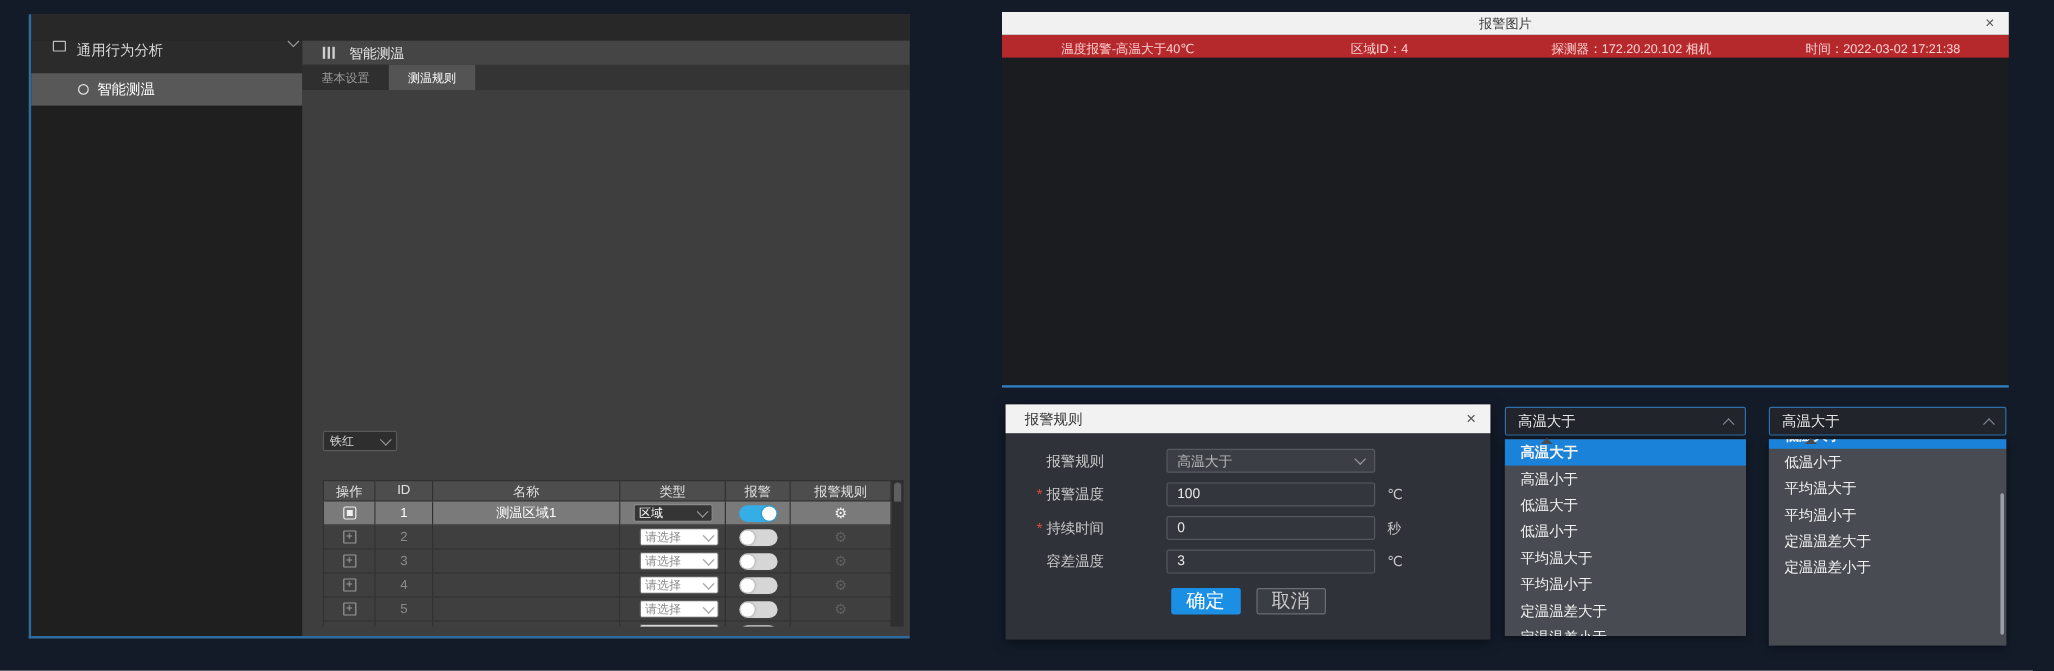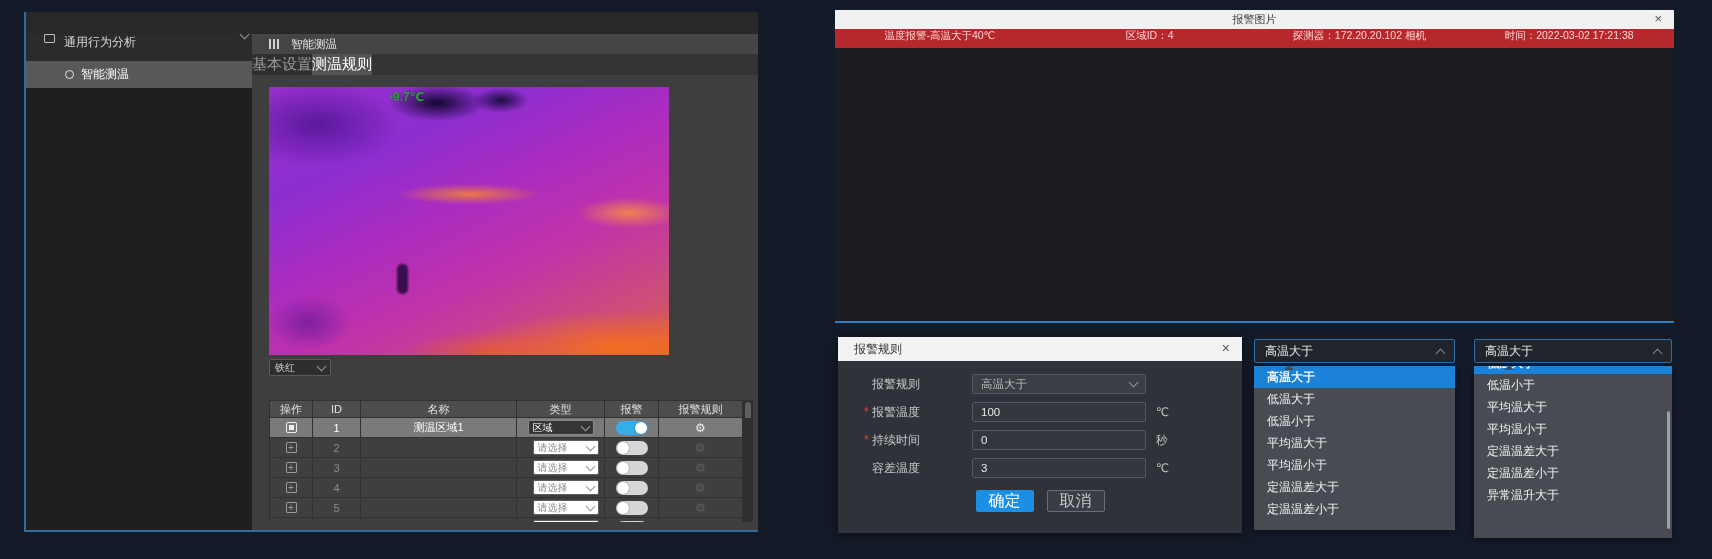--- a/index.html
+++ b/index.html
@@ -21,21 +21,21 @@
   .chev.up { transform:rotate(-135deg); margin-top:4px; }
   .side-item { height:27px; background:#585858; display:flex; align-items:center; padding-left:39px; color:#fff; font-size:12px; cursor:pointer; }
   .icon-circle { width:9px; height:9px; border:1px solid #e3e3e3; border-radius:50%; }
   .side-item .lbl { margin-left:7px; }
 
   .content { flex:1; display:flex; flex-direction:column; }
   .content-header { height:20px; background:#454545; display:flex; align-items:center; padding-left:17px; color:#e8e8e8; font-size:11.5px; }
   .drag-bars { display:inline-flex; gap:2px; margin-right:12px; }
   .drag-bars i { width:2px; height:10px; background:#cfcfcf; }
   .tabs { height:21px; display:flex; background:#343434; }
-  .tab { width:60px; display:flex; align-items:center; justify-content:center; font-size:15px; cursor:pointer; }
+  .tab { width:72px; display:flex; align-items:center; justify-content:center; font-size:10px; cursor:pointer; }
   .tab.inactive { background:#2f2f2f; color:#9b9b9b; }
   .tab.active { background:#545454; color:#ffffff; }
   .pane { flex:1; background:#3e3e3e; position:relative; }
 
   .thermal-left { position:absolute; left:17px; top:12px; width:400px; height:268px; overflow:hidden;
     background:
       radial-gradient(ellipse 70px 26px at 42% 6%, rgba(10,6,40,.95), transparent 70%),
       radial-gradient(ellipse 40px 18px at 58% 5%, rgba(15,8,50,.9), transparent 70%),
       radial-gradient(ellipse 120px 60px at 12% 14%, rgba(70,18,140,.75), transparent 70%),
       radial-gradient(ellipse 110px 16px at 50% 40%, rgba(250,140,40,.8), transparent 65%),
@@ -71,21 +71,21 @@
   .toggle.off { background:#d6d6d6; }
   .knob { position:absolute; top:1px; width:12px; height:12px; border-radius:50%; background:#fff; box-shadow:0 0 2px rgba(0,0,0,.4); }
   .toggle.on .knob { right:1px; } .toggle.off .knob { left:1px; }
   .gear { font-size:12px; line-height:12px; cursor:pointer; }
   .gear.lit { color:#f0f0f0; } .gear.dim { color:#606060; }
 
   
   .alarm-window { position:absolute; left:835px; top:10px; width:839px; height:313px; border-bottom:2px solid #2e7ec2; background:#1a1c20; }
   .aw-titlebar { height:19px; background:#f1f1f1; position:relative; display:flex; align-items:center; justify-content:center; color:#3a3a3a; font-size:11px; }
   .aw-close, .rd-close { position:absolute; right:12px; top:1px; color:#555; font-size:13px; cursor:pointer; }
-  .alert-bar { height:19px; background:#b5292c; display:flex; align-items:flex-start; color:#ffd2d2; font-size:10.5px; }
+  .alert-bar { height:19px; background:#b5292c; display:flex; align-items:flex-end; color:#ffd2d2; font-size:10.5px; }
   .alert-bar span { flex:1; text-align:center; white-space:nowrap; }
   .aw-imagearea { height:273px; position:relative; background:#1a1c20; }
   .thermal-right { position:absolute; left:141px; top:2px; width:560px; height:269px; overflow:hidden;
     background:
       radial-gradient(ellipse 70px 60px at 6% 18%, #ffe070, transparent 65%),
       radial-gradient(ellipse 55px 35px at 17% 30%, #ffab2e, transparent 62%),
       radial-gradient(ellipse 45px 28px at 30% 42%, #ffc23e, transparent 62%),
       radial-gradient(ellipse 180px 70px at 82% 8%, rgba(8,4,18,.96), transparent 72%),
       radial-gradient(ellipse 110px 50px at 60% 18%, rgba(28,10,64,.85), transparent 70%),
       radial-gradient(ellipse 90px 45px at 97% 42%, rgba(30,8,70,.8), transparent 70%),
@@ -158,24 +158,20 @@
         </div>
         <div class="tabs">
           <div class="tab inactive">
             <span>基本设置</span>
           </div>
           <div class="tab active">
             <span>测温规则</span>
           </div>
         </div>
         <div class="pane">
-          <div class="thermal-left">
-            <div class="temp-overlay">-9.7℃</div>
-            <div class="person"></div>
-          </div>
           <div class="palette-select">
             <span>铁红</span>
             <span class="chev down"></span>
           </div>
 
           <div class="region-table">
             <div class="t-row t-head">
               <div class="t-cell">操作</div>
               <div class="t-cell">ID</div>
               <div class="t-cell">名称</div>
@@ -382,20 +378,21 @@
   </div>
 
   <div class="dd dd1">
     <div class="dd-header">
       <span>高温大于</span>
       <span class="chev up"></span>
     </div>
     <div class="dd-caret"></div>
     <div class="dd-list">
       <div class="dd-opt selected">高温大于</div>
+      <div class="dd-opt">高温小于</div>
       <div class="dd-opt">低温大于</div>
       <div class="dd-opt">低温小于</div>
       <div class="dd-opt">平均温大于</div>
       <div class="dd-opt">平均温小于</div>
       <div class="dd-opt">定温温差大于</div>
       <div class="dd-opt">定温温差小于</div>
     </div>
   </div>
 
   <div class="dd dd2">
@@ -404,18 +401,17 @@
       <span class="chev up"></span>
     </div>
     <div class="dd-caret"></div>
     <div class="dd-list">
       <div class="dd-opt selected">低温大于</div>
       <div class="dd-opt">低温小于</div>
       <div class="dd-opt">平均温大于</div>
       <div class="dd-opt">平均温小于</div>
       <div class="dd-opt">定温温差大于</div>
       <div class="dd-opt">定温温差小于</div>
-      <div class="dd-opt">异常温升大于</div>
       <div class="dd-scrollbar"></div>
     </div>
   </div>
 
 </div>
 
 </body></html>

